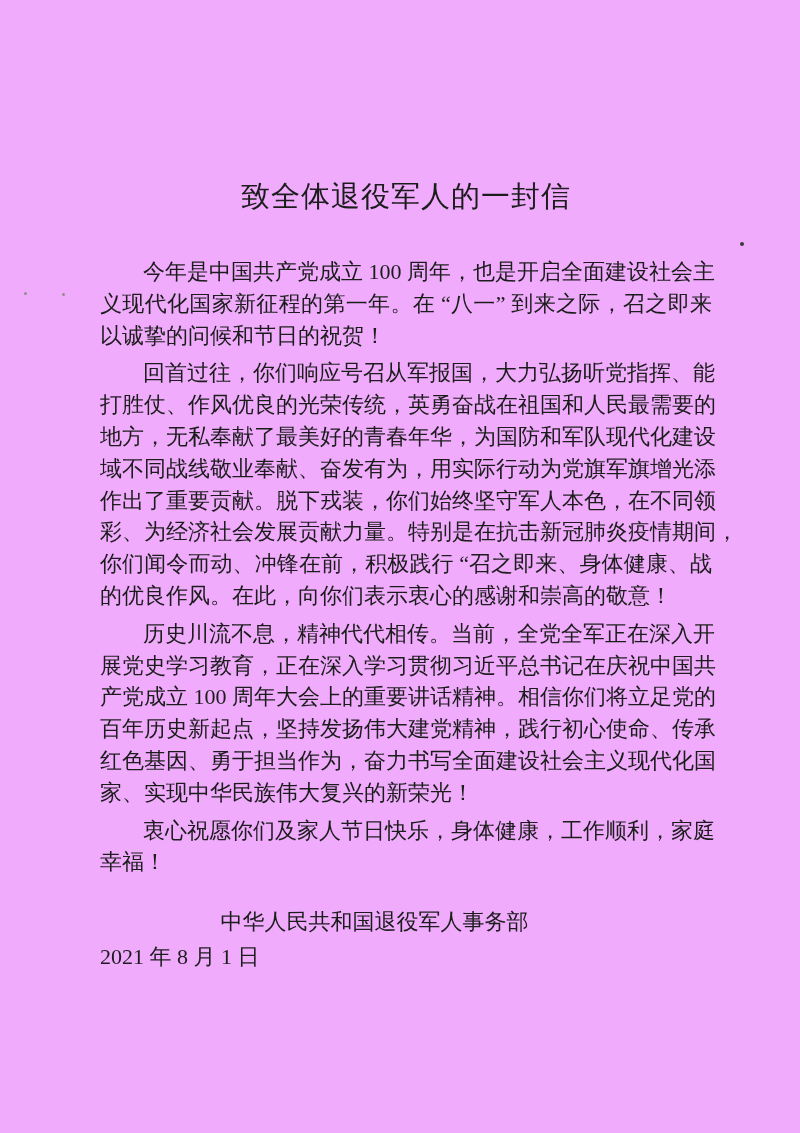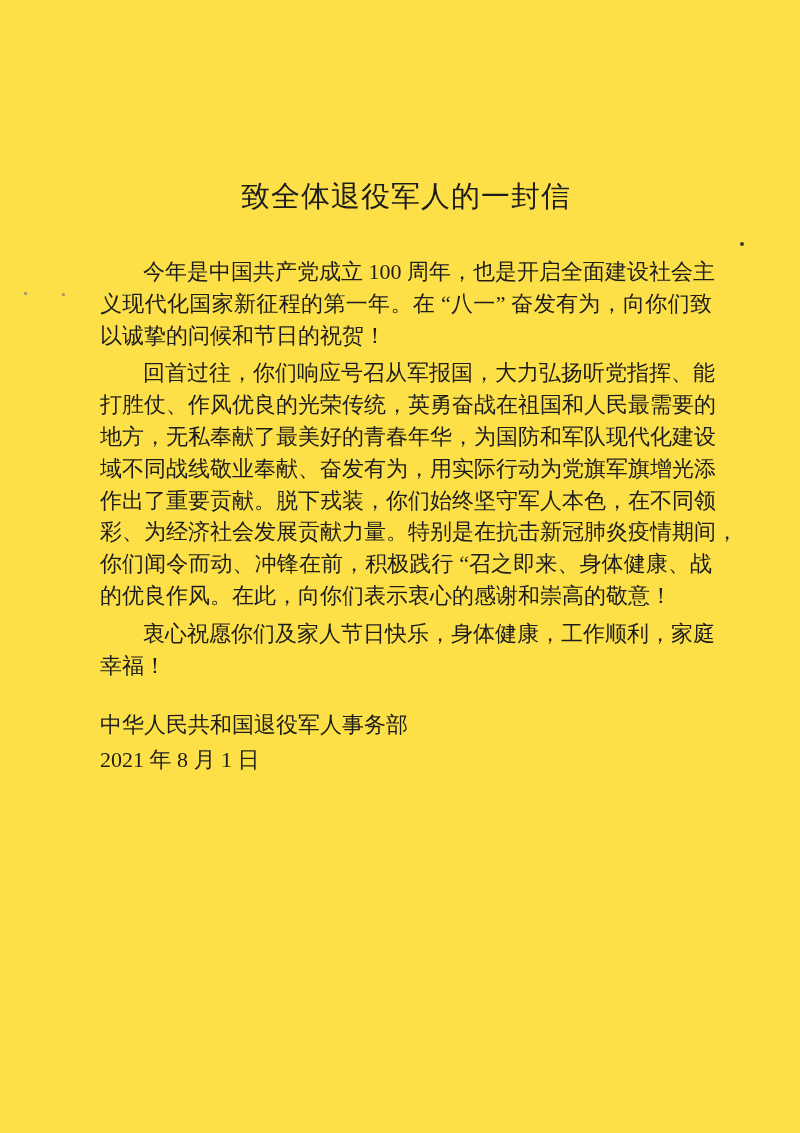--- a/index.html
+++ b/index.html
@@ -4,21 +4,21 @@
 <style>
   html, body {
     margin: 0;
     padding: 0;
     background: #ffffff;
   }
   .page {
     position: relative;
     width: 800px;
     height: 1133px;
-    background: #fde047;
+    background: #f0abfc;
     overflow: hidden;
     font-family: "Liberation Serif", "DejaVu Serif", serif;
     color: #1c1c1c;
   }
   .letter-title {
     position: absolute;
     top: 178px;
     left: 100px;
     width: 612px;
     margin: 0;
@@ -49,21 +49,21 @@
     padding-left: 43px;
   }
   .line.last {
     text-align-last: left;
   }
   .signature-block {
     margin-top: 26px;
     line-height: 35px;
   }
   .signature-line {
-    text-align: left;
+    text-align: center;
     padding-right: 63px;
   }
   .date-line {
     text-align: left;
     padding-right: 128px;
   }
   .speckle {
     position: absolute;
     border-radius: 50%;
   }
@@ -72,32 +72,40 @@
 <body>
 
 <div class="page">
 
   <h1 class="letter-title">致全体退役军人的一封信</h1>
 
   <div class="letter-body" id="paragraphs">
 
     <div class="para">
         <div class="line first">今年是中国共产党成立 100 周年，也是开启全面建设社会主</div>
-        <div class="line">义现代化国家新征程的第一年。在 “八一” 奋发有为，向你们致</div>
+        <div class="line">义现代化国家新征程的第一年。在 “八一” 到来之际，召之即来</div>
         <div class="line last">以诚挚的问候和节日的祝贺！</div>
       </div>
       <div class="para">
         <div class="line first">回首过往，你们响应号召从军报国，大力弘扬听党指挥、能</div>
         <div class="line">打胜仗、作风优良的光荣传统，英勇奋战在祖国和人民最需要的</div>
         <div class="line">地方，无私奉献了最美好的青春年华，为国防和军队现代化建设</div>
         <div class="line">域不同战线敬业奉献、奋发有为，用实际行动为党旗军旗增光添</div>
         <div class="line">作出了重要贡献。脱下戎装，你们始终坚守军人本色，在不同领</div>
         <div class="line">彩、为经济社会发展贡献力量。特别是在抗击新冠肺炎疫情期间，</div>
         <div class="line">你们闻令而动、冲锋在前，积极践行 “召之即来、身体健康、战</div>
         <div class="line last">的优良作风。在此，向你们表示衷心的感谢和崇高的敬意！</div>
+      </div>
+      <div class="para">
+        <div class="line first">历史川流不息，精神代代相传。当前，全党全军正在深入开</div>
+        <div class="line">展党史学习教育，正在深入学习贯彻习近平总书记在庆祝中国共</div>
+        <div class="line">产党成立 100 周年大会上的重要讲话精神。相信你们将立足党的</div>
+        <div class="line">百年历史新起点，坚持发扬伟大建党精神，践行初心使命、传承</div>
+        <div class="line">红色基因、勇于担当作为，奋力书写全面建设社会主义现代化国</div>
+        <div class="line last">家、实现中华民族伟大复兴的新荣光！</div>
       </div>
       <div class="para">
         <div class="line first">衷心祝愿你们及家人节日快乐，身体健康，工作顺利，家庭</div>
         <div class="line last">幸福！</div>
       </div>
       <div class="signature-block" id="signature-block">
       <div class="signature-line">中华人民共和国退役军人事务部</div>
       <div class="date-line">2021 年 8 月 1 日</div>
     </div>
   </div>

